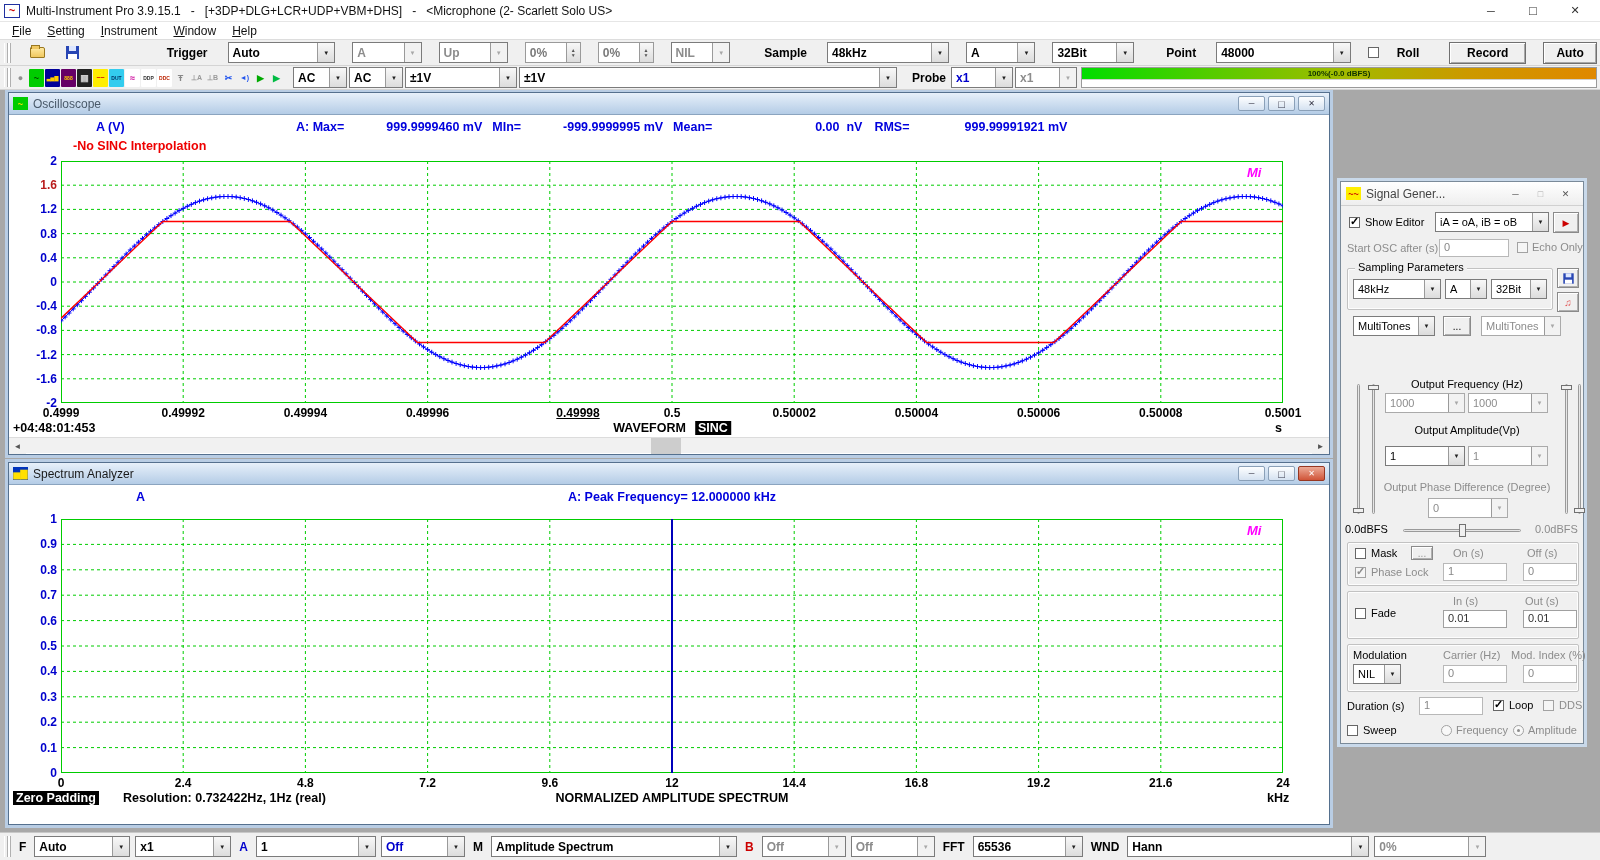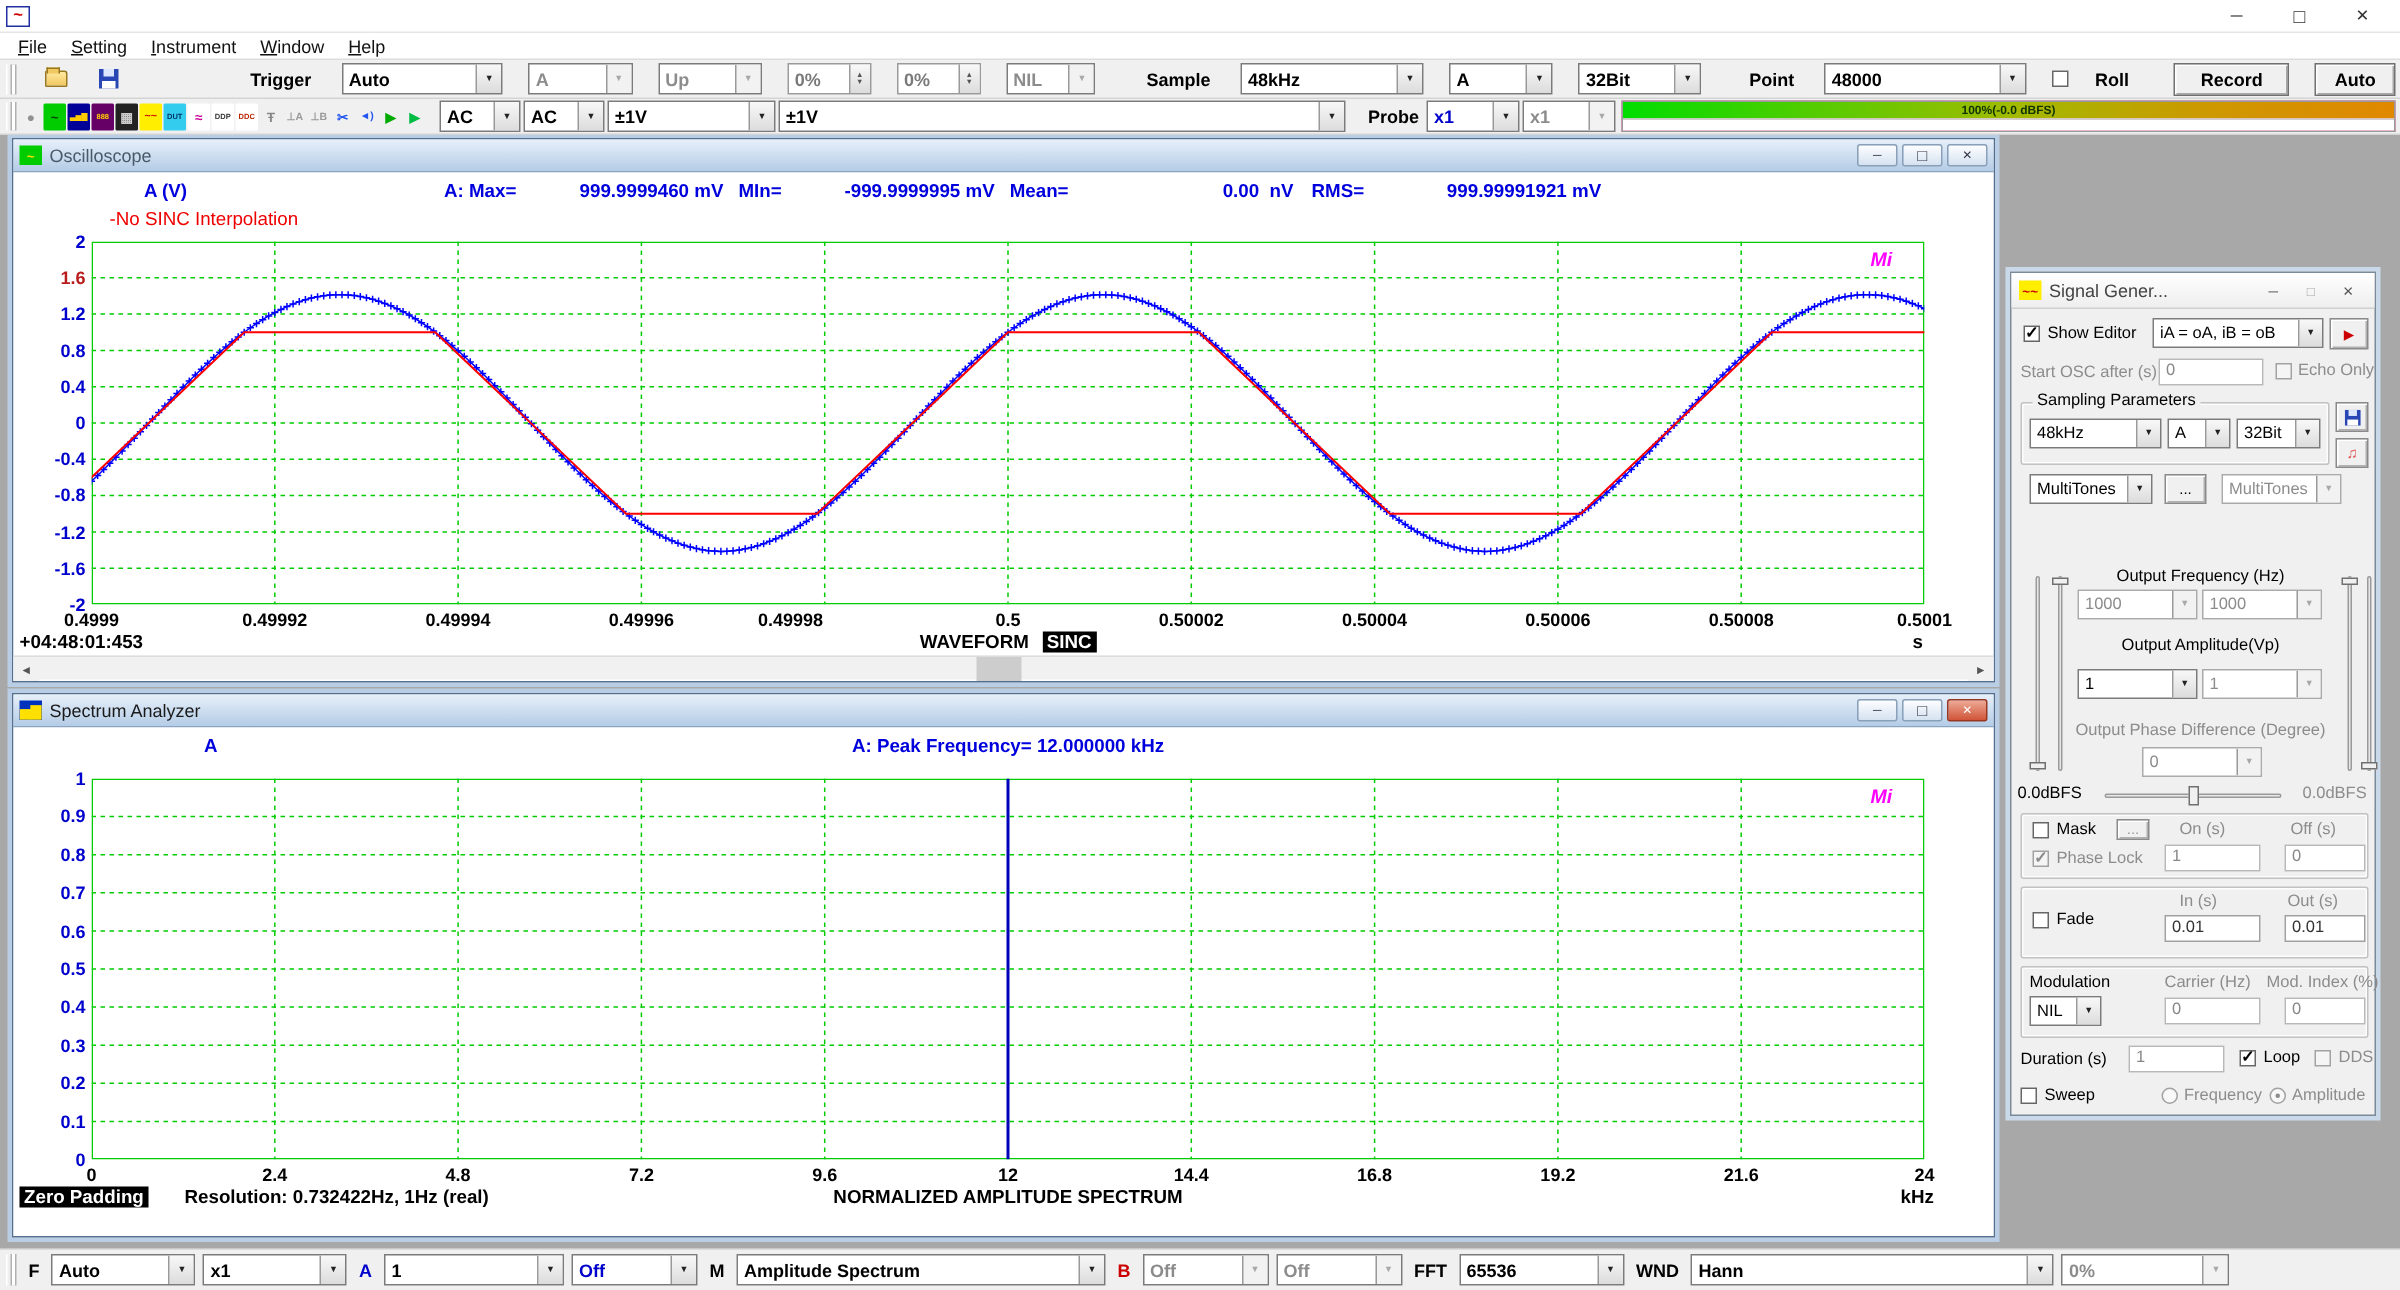--- a/index.html
+++ b/index.html
@@ -55,21 +55,21 @@
   .cw-title{height:22px;background:linear-gradient(#e7f0fa,#b4cce6);display:flex;align-items:center;gap:5px;padding:0 4px;border-bottom:1px solid #8ba4bf;}
   .cw-title .t{font-size:12px;color:#4a5a6a;}
   .cw-title.active .t{color:#1a1a1a;}
   .cwb{width:27px;height:15px;border:1px solid #8aa0b8;border-radius:2px;background:linear-gradient(#fdfeff,#d5e2f1);display:flex;align-items:center;justify-content:center;font-size:8px;color:#334;}
   .cwb.minb::after{content:"─";font-weight:bold;} .cwb.restb::after{content:"□";font-size:11px;} .cwb.closeb::after{content:"✕";}
   .cwb.red{background:linear-gradient(#edaa96,#d05438);border-color:#973722;color:#fff;}
   .cw-client{position:absolute;left:0;right:0;top:22px;bottom:0;background:#fff;overflow:hidden;}
   .mini-icon{width:15px;height:13px;display:flex;align-items:center;justify-content:center;font-size:9px;font-weight:bold;}
   .stats-row{position:absolute;top:5px;left:0;right:0;height:16px;font-size:12.5px;font-weight:bold;color:#0000dd;padding-left:20px;}
   .sv{display:inline-block;text-align:right;white-space:pre;}
-  .plot-note{position:absolute;color:#ee0000;font-weight:normal;font-size:12.5px;}
+  .plot-note{position:absolute;color:#ee0000;font-weight:bold;font-size:12.5px;}
   .xtick{position:absolute;transform:translateX(-50%);font-size:12px;font-weight:bold;color:#000;white-space:nowrap;}
   .ytick{position:absolute;width:46px;text-align:right;font-size:12px;font-weight:bold;}
   .watermark{position:absolute;font-size:13px;font-weight:bold;font-style:italic;color:#ff00ff;}
   .footer-row{position:absolute;left:0;right:0;height:16px;font-size:12.5px;font-weight:bold;color:#000;}
   .badge{background:#000;color:#fff;padding:0 3px;}
   .hscroll{position:absolute;left:0;right:0;top:322px;height:16px;background:#f1f1f1;border-top:1px solid #dcdcdc;}
   .hs-btn{position:absolute;top:0;width:17px;height:16px;display:flex;align-items:center;justify-content:center;font-size:8px;color:#555;background:#f1f1f1;}
   .hs-thumb{position:absolute;top:0;height:16px;background:#cdcdcd;}
 
   
@@ -94,20 +94,21 @@
   .htrack{position:absolute;height:3px;background:#e6e6e6;border:1px solid #9a9a9a;border-radius:2px;}
   .hhandle{position:absolute;width:7px;height:13px;top:-6px;background:#f0f0f0;border:1px solid #707070;}
 </style>
 </head>
 <body>
 
 <div id="app">
 
   <div id="titlebar">
     <div class="app-icon">~</div>
+    <span id="title-text">Multi-Instrument Pro 3.9.15.1   -   [+3DP+DLG+LCR+UDP+VBM+DHS]   -   &lt;Microphone (2- Scarlett Solo US&gt;</span>
     <div class="win-btns">
       <span class="wbtn min"></span>
       <span class="wbtn max"></span>
       <span class="wbtn close"></span>
     </div>
   </div>
 
   <div id="menubar">
       <span class="menu-item">File</span>
       <span class="menu-item">Setting</span>
@@ -231,21 +232,21 @@
               <polyline points="0.0,159.8 4.1,156.0 8.1,152.0 12.2,147.9 16.3,143.8 20.4,139.7 24.4,135.4 28.5,131.2 32.6,126.9 36.7,122.6 40.7,118.3 44.8,114.0 48.9,109.7 53.0,105.5 57.0,101.3 61.1,97.1 65.2,93.0 69.2,89.0 73.3,85.1 77.4,81.2 81.5,77.4 85.5,73.8 89.6,70.3 93.7,66.9 97.8,63.6 101.8,60.5 105.9,57.5 110.0,54.7 114.1,52.1 118.1,49.6 122.2,47.4 126.3,45.3 130.3,43.4 134.4,41.6 138.5,40.1 142.6,38.8 146.6,37.7 150.7,36.9 154.8,36.2 158.9,35.7 162.9,35.5 167.0,35.5 171.1,35.6 175.2,36.0 179.2,36.7 183.3,37.5 187.4,38.5 191.4,39.8 195.5,41.3 199.6,42.9 203.7,44.8 207.7,46.8 211.8,49.0 215.9,51.5 220.0,54.1 224.0,56.8 228.1,59.7 232.2,62.8 236.3,66.0 240.3,69.4 244.4,72.9 248.5,76.5 252.5,80.3 256.6,84.1 260.7,88.0 264.8,92.0 268.8,96.1 272.9,100.2 277.0,104.4 281.1,108.7 285.1,112.9 289.2,117.2 293.3,121.5 297.4,125.8 301.4,130.1 305.5,134.4 309.6,138.6 313.6,142.8 317.7,146.9 321.8,151.0 325.9,155.0 329.9,158.9 334.0,162.7 338.1,166.4 342.2,170.0 346.2,173.4 350.3,176.8 354.4,180.0 358.5,183.0 362.5,185.9 366.6,188.6 370.7,191.2 374.7,193.5 378.8,195.7 382.9,197.7 387.0,199.5 391.0,201.1 395.1,202.5 399.2,203.7 403.3,204.7 407.3,205.5 411.4,206.1 415.5,206.4 419.6,206.6 423.6,206.5 427.7,206.2 431.8,205.7 435.8,204.9 439.9,204.0 444.0,202.9 448.1,201.5 452.1,199.9 456.2,198.2 460.3,196.2 464.4,194.1 468.4,191.8 472.5,189.3 476.6,186.6 480.7,183.7 484.7,180.7 488.8,177.6 492.9,174.3 496.9,170.9 501.0,167.3 505.1,163.6 509.2,159.8 513.2,156.0 517.3,152.0 521.4,147.9 525.5,143.8 529.5,139.7 533.6,135.4 537.7,131.2 541.8,126.9 545.8,122.6 549.9,118.3 554.0,114.0 558.0,109.7 562.1,105.5 566.2,101.3 570.3,97.1 574.3,93.0 578.4,89.0 582.5,85.1 586.6,81.2 590.6,77.4 594.7,73.8 598.8,70.3 602.9,66.9 606.9,63.6 611.0,60.5 615.1,57.5 619.1,54.7 623.2,52.1 627.3,49.6 631.4,47.4 635.4,45.3 639.5,43.4 643.6,41.6 647.7,40.1 651.7,38.8 655.8,37.7 659.9,36.9 664.0,36.2 668.0,35.7 672.1,35.5 676.2,35.5 680.2,35.6 684.3,36.0 688.4,36.7 692.5,37.5 696.5,38.5 700.6,39.8 704.7,41.3 708.8,42.9 712.8,44.8 716.9,46.8 721.0,49.0 725.1,51.5 729.1,54.1 733.2,56.8 737.3,59.7 741.3,62.8 745.4,66.0 749.5,69.4 753.6,72.9 757.6,76.5 761.7,80.3 765.8,84.1 769.9,88.0 773.9,92.0 778.0,96.1 782.1,100.2 786.2,104.4 790.2,108.7 794.3,112.9 798.4,117.2 802.4,121.5 806.5,125.8 810.6,130.1 814.7,134.4 818.7,138.6 822.8,142.8 826.9,146.9 831.0,151.0 835.0,155.0 839.1,158.9 843.2,162.7 847.3,166.4 851.3,170.0 855.4,173.4 859.5,176.8 863.5,180.0 867.6,183.0 871.7,185.9 875.8,188.6 879.8,191.2 883.9,193.5 888.0,195.7 892.1,197.7 896.1,199.5 900.2,201.1 904.3,202.5 908.4,203.7 912.4,204.7 916.5,205.5 920.6,206.1 924.6,206.4 928.7,206.6 932.8,206.5 936.9,206.2 940.9,205.7 945.0,204.9 949.1,204.0 953.2,202.9 957.2,201.5 961.3,199.9 965.4,198.2 969.5,196.2 973.5,194.1 977.6,191.8 981.7,189.3 985.7,186.6 989.8,183.7 993.9,180.7 998.0,177.6 1002.0,174.3 1006.1,170.9 1010.2,167.3 1014.3,163.6 1018.3,159.8 1022.4,156.0 1026.5,152.0 1030.6,147.9 1034.6,143.8 1038.7,139.7 1042.8,135.4 1046.8,131.2 1050.9,126.9 1055.0,122.6 1059.1,118.3 1063.1,114.0 1067.2,109.7 1071.3,105.5 1075.4,101.3 1079.4,97.1 1083.5,93.0 1087.6,89.0 1091.7,85.1 1095.7,81.2 1099.8,77.4 1103.9,73.8 1107.9,70.3 1112.0,66.9 1116.1,63.6 1120.2,60.5 1124.2,57.5 1128.3,54.7 1132.4,52.1 1136.5,49.6 1140.5,47.4 1144.6,45.3 1148.7,43.4 1152.8,41.6 1156.8,40.1 1160.9,38.8 1165.0,37.7 1169.0,36.9 1173.1,36.2 1177.2,35.7 1181.3,35.5 1185.3,35.5 1189.4,35.6 1193.5,36.0 1197.6,36.7 1201.6,37.5 1205.7,38.5 1209.8,39.8 1213.9,41.3 1217.9,42.9 1222.0,44.8" fill="none" stroke="#0000ff" stroke-width="1"></polyline>
               <path d="M-2.4,159.8h4.8M0.0,157.4v4.8M1.7,156.0h4.8M4.1,153.6v4.8M5.7,152.0h4.8M8.1,149.6v4.8M9.8,147.9h4.8M12.2,145.5v4.8M13.9,143.8h4.8M16.3,141.4v4.8M18.0,139.7h4.8M20.4,137.3v4.8M22.0,135.4h4.8M24.4,133.0v4.8M26.1,131.2h4.8M28.5,128.8v4.8M30.2,126.9h4.8M32.6,124.5v4.8M34.3,122.6h4.8M36.7,120.2v4.8M38.3,118.3h4.8M40.7,115.9v4.8M42.4,114.0h4.8M44.8,111.6v4.8M46.5,109.7h4.8M48.9,107.3v4.8M50.6,105.5h4.8M53.0,103.1v4.8M54.6,101.3h4.8M57.0,98.9v4.8M58.7,97.1h4.8M61.1,94.7v4.8M62.8,93.0h4.8M65.2,90.6v4.8M66.8,89.0h4.8M69.2,86.6v4.8M70.9,85.1h4.8M73.3,82.7v4.8M75.0,81.2h4.8M77.4,78.8v4.8M79.1,77.4h4.8M81.5,75.0v4.8M83.1,73.8h4.8M85.5,71.4v4.8M87.2,70.3h4.8M89.6,67.9v4.8M91.3,66.9h4.8M93.7,64.5v4.8M95.4,63.6h4.8M97.8,61.2v4.8M99.4,60.5h4.8M101.8,58.1v4.8M103.5,57.5h4.8M105.9,55.1v4.8M107.6,54.7h4.8M110.0,52.3v4.8M111.7,52.1h4.8M114.1,49.7v4.8M115.7,49.6h4.8M118.1,47.2v4.8M119.8,47.4h4.8M122.2,45.0v4.8M123.9,45.3h4.8M126.3,42.9v4.8M127.9,43.4h4.8M130.3,41.0v4.8M132.0,41.6h4.8M134.4,39.2v4.8M136.1,40.1h4.8M138.5,37.7v4.8M140.2,38.8h4.8M142.6,36.4v4.8M144.2,37.7h4.8M146.6,35.3v4.8M148.3,36.9h4.8M150.7,34.5v4.8M152.4,36.2h4.8M154.8,33.8v4.8M156.5,35.7h4.8M158.9,33.3v4.8M160.5,35.5h4.8M162.9,33.1v4.8M164.6,35.5h4.8M167.0,33.1v4.8M168.7,35.6h4.8M171.1,33.2v4.8M172.8,36.0h4.8M175.2,33.6v4.8M176.8,36.7h4.8M179.2,34.3v4.8M180.9,37.5h4.8M183.3,35.1v4.8M185.0,38.5h4.8M187.4,36.1v4.8M189.0,39.8h4.8M191.4,37.4v4.8M193.1,41.3h4.8M195.5,38.9v4.8M197.2,42.9h4.8M199.6,40.5v4.8M201.3,44.8h4.8M203.7,42.4v4.8M205.3,46.8h4.8M207.7,44.4v4.8M209.4,49.0h4.8M211.8,46.6v4.8M213.5,51.5h4.8M215.9,49.1v4.8M217.6,54.1h4.8M220.0,51.7v4.8M221.6,56.8h4.8M224.0,54.4v4.8M225.7,59.7h4.8M228.1,57.3v4.8M229.8,62.8h4.8M232.2,60.4v4.8M233.9,66.0h4.8M236.3,63.6v4.8M237.9,69.4h4.8M240.3,67.0v4.8M242.0,72.9h4.8M244.4,70.5v4.8M246.1,76.5h4.8M248.5,74.1v4.8M250.1,80.3h4.8M252.5,77.9v4.8M254.2,84.1h4.8M256.6,81.7v4.8M258.3,88.0h4.8M260.7,85.6v4.8M262.4,92.0h4.8M264.8,89.6v4.8M266.4,96.1h4.8M268.8,93.7v4.8M270.5,100.2h4.8M272.9,97.8v4.8M274.6,104.4h4.8M277.0,102.0v4.8M278.7,108.7h4.8M281.1,106.3v4.8M282.7,112.9h4.8M285.1,110.5v4.8M286.8,117.2h4.8M289.2,114.8v4.8M290.9,121.5h4.8M293.3,119.1v4.8M295.0,125.8h4.8M297.4,123.4v4.8M299.0,130.1h4.8M301.4,127.7v4.8M303.1,134.4h4.8M305.5,132.0v4.8M307.2,138.6h4.8M309.6,136.2v4.8M311.2,142.8h4.8M313.6,140.4v4.8M315.3,146.9h4.8M317.7,144.5v4.8M319.4,151.0h4.8M321.8,148.6v4.8M323.5,155.0h4.8M325.9,152.6v4.8M327.5,158.9h4.8M329.9,156.5v4.8M331.6,162.7h4.8M334.0,160.3v4.8M335.7,166.4h4.8M338.1,164.0v4.8M339.8,170.0h4.8M342.2,167.6v4.8M343.8,173.4h4.8M346.2,171.0v4.8M347.9,176.8h4.8M350.3,174.4v4.8M352.0,180.0h4.8M354.4,177.6v4.8M356.1,183.0h4.8M358.5,180.6v4.8M360.1,185.9h4.8M362.5,183.5v4.8M364.2,188.6h4.8M366.6,186.2v4.8M368.3,191.2h4.8M370.7,188.8v4.8M372.3,193.5h4.8M374.7,191.1v4.8M376.4,195.7h4.8M378.8,193.3v4.8M380.5,197.7h4.8M382.9,195.3v4.8M384.6,199.5h4.8M387.0,197.1v4.8M388.6,201.1h4.8M391.0,198.7v4.8M392.7,202.5h4.8M395.1,200.1v4.8M396.8,203.7h4.8M399.2,201.3v4.8M400.9,204.7h4.8M403.3,202.3v4.8M404.9,205.5h4.8M407.3,203.1v4.8M409.0,206.1h4.8M411.4,203.7v4.8M413.1,206.4h4.8M415.5,204.0v4.8M417.2,206.6h4.8M419.6,204.2v4.8M421.2,206.5h4.8M423.6,204.1v4.8M425.3,206.2h4.8M427.7,203.8v4.8M429.4,205.7h4.8M431.8,203.3v4.8M433.4,204.9h4.8M435.8,202.5v4.8M437.5,204.0h4.8M439.9,201.6v4.8M441.6,202.9h4.8M444.0,200.5v4.8M445.7,201.5h4.8M448.1,199.1v4.8M449.7,199.9h4.8M452.1,197.5v4.8M453.8,198.2h4.8M456.2,195.8v4.8M457.9,196.2h4.8M460.3,193.8v4.8M462.0,194.1h4.8M464.4,191.7v4.8M466.0,191.8h4.8M468.4,189.4v4.8M470.1,189.3h4.8M472.5,186.9v4.8M474.2,186.6h4.8M476.6,184.2v4.8M478.3,183.7h4.8M480.7,181.3v4.8M482.3,180.7h4.8M484.7,178.3v4.8M486.4,177.6h4.8M488.8,175.2v4.8M490.5,174.3h4.8M492.9,171.9v4.8M494.5,170.9h4.8M496.9,168.5v4.8M498.6,167.3h4.8M501.0,164.9v4.8M502.7,163.6h4.8M505.1,161.2v4.8M506.8,159.8h4.8M509.2,157.4v4.8M510.8,156.0h4.8M513.2,153.6v4.8M514.9,152.0h4.8M517.3,149.6v4.8M519.0,147.9h4.8M521.4,145.5v4.8M523.1,143.8h4.8M525.5,141.4v4.8M527.1,139.7h4.8M529.5,137.3v4.8M531.2,135.4h4.8M533.6,133.0v4.8M535.3,131.2h4.8M537.7,128.8v4.8M539.4,126.9h4.8M541.8,124.5v4.8M543.4,122.6h4.8M545.8,120.2v4.8M547.5,118.3h4.8M549.9,115.9v4.8M551.6,114.0h4.8M554.0,111.6v4.8M555.6,109.7h4.8M558.0,107.3v4.8M559.7,105.5h4.8M562.1,103.1v4.8M563.8,101.3h4.8M566.2,98.9v4.8M567.9,97.1h4.8M570.3,94.7v4.8M571.9,93.0h4.8M574.3,90.6v4.8M576.0,89.0h4.8M578.4,86.6v4.8M580.1,85.1h4.8M582.5,82.7v4.8M584.2,81.2h4.8M586.6,78.8v4.8M588.2,77.4h4.8M590.6,75.0v4.8M592.3,73.8h4.8M594.7,71.4v4.8M596.4,70.3h4.8M598.8,67.9v4.8M600.5,66.9h4.8M602.9,64.5v4.8M604.5,63.6h4.8M606.9,61.2v4.8M608.6,60.5h4.8M611.0,58.1v4.8M612.7,57.5h4.8M615.1,55.1v4.8M616.7,54.7h4.8M619.1,52.3v4.8M620.8,52.1h4.8M623.2,49.7v4.8M624.9,49.6h4.8M627.3,47.2v4.8M629.0,47.4h4.8M631.4,45.0v4.8M633.0,45.3h4.8M635.4,42.9v4.8M637.1,43.4h4.8M639.5,41.0v4.8M641.2,41.6h4.8M643.6,39.2v4.8M645.3,40.1h4.8M647.7,37.7v4.8M649.3,38.8h4.8M651.7,36.4v4.8M653.4,37.7h4.8M655.8,35.3v4.8M657.5,36.9h4.8M659.9,34.5v4.8M661.6,36.2h4.8M664.0,33.8v4.8M665.6,35.7h4.8M668.0,33.3v4.8M669.7,35.5h4.8M672.1,33.1v4.8M673.8,35.5h4.8M676.2,33.1v4.8M677.8,35.6h4.8M680.2,33.2v4.8M681.9,36.0h4.8M684.3,33.6v4.8M686.0,36.7h4.8M688.4,34.3v4.8M690.1,37.5h4.8M692.5,35.1v4.8M694.1,38.5h4.8M696.5,36.1v4.8M698.2,39.8h4.8M700.6,37.4v4.8M702.3,41.3h4.8M704.7,38.9v4.8M706.4,42.9h4.8M708.8,40.5v4.8M710.4,44.8h4.8M712.8,42.4v4.8M714.5,46.8h4.8M716.9,44.4v4.8M718.6,49.0h4.8M721.0,46.6v4.8M722.7,51.5h4.8M725.1,49.1v4.8M726.7,54.1h4.8M729.1,51.7v4.8M730.8,56.8h4.8M733.2,54.4v4.8M734.9,59.7h4.8M737.3,57.3v4.8M738.9,62.8h4.8M741.3,60.4v4.8M743.0,66.0h4.8M745.4,63.6v4.8M747.1,69.4h4.8M749.5,67.0v4.8M751.2,72.9h4.8M753.6,70.5v4.8M755.2,76.5h4.8M757.6,74.1v4.8M759.3,80.3h4.8M761.7,77.9v4.8M763.4,84.1h4.8M765.8,81.7v4.8M767.5,88.0h4.8M769.9,85.6v4.8M771.5,92.0h4.8M773.9,89.6v4.8M775.6,96.1h4.8M778.0,93.7v4.8M779.7,100.2h4.8M782.1,97.8v4.8M783.8,104.4h4.8M786.2,102.0v4.8M787.8,108.7h4.8M790.2,106.3v4.8M791.9,112.9h4.8M794.3,110.5v4.8M796.0,117.2h4.8M798.4,114.8v4.8M800.0,121.5h4.8M802.4,119.1v4.8M804.1,125.8h4.8M806.5,123.4v4.8M808.2,130.1h4.8M810.6,127.7v4.8M812.3,134.4h4.8M814.7,132.0v4.8M816.3,138.6h4.8M818.7,136.2v4.8M820.4,142.8h4.8M822.8,140.4v4.8M824.5,146.9h4.8M826.9,144.5v4.8M828.6,151.0h4.8M831.0,148.6v4.8M832.6,155.0h4.8M835.0,152.6v4.8M836.7,158.9h4.8M839.1,156.5v4.8M840.8,162.7h4.8M843.2,160.3v4.8M844.9,166.4h4.8M847.3,164.0v4.8M848.9,170.0h4.8M851.3,167.6v4.8M853.0,173.4h4.8M855.4,171.0v4.8M857.1,176.8h4.8M859.5,174.4v4.8M861.1,180.0h4.8M863.5,177.6v4.8M865.2,183.0h4.8M867.6,180.6v4.8M869.3,185.9h4.8M871.7,183.5v4.8M873.4,188.6h4.8M875.8,186.2v4.8M877.4,191.2h4.8M879.8,188.8v4.8M881.5,193.5h4.8M883.9,191.1v4.8M885.6,195.7h4.8M888.0,193.3v4.8M889.7,197.7h4.8M892.1,195.3v4.8M893.7,199.5h4.8M896.1,197.1v4.8M897.8,201.1h4.8M900.2,198.7v4.8M901.9,202.5h4.8M904.3,200.1v4.8M906.0,203.7h4.8M908.4,201.3v4.8M910.0,204.7h4.8M912.4,202.3v4.8M914.1,205.5h4.8M916.5,203.1v4.8M918.2,206.1h4.8M920.6,203.7v4.8M922.2,206.4h4.8M924.6,204.0v4.8M926.3,206.6h4.8M928.7,204.2v4.8M930.4,206.5h4.8M932.8,204.1v4.8M934.5,206.2h4.8M936.9,203.8v4.8M938.5,205.7h4.8M940.9,203.3v4.8M942.6,204.9h4.8M945.0,202.5v4.8M946.7,204.0h4.8M949.1,201.6v4.8M950.8,202.9h4.8M953.2,200.5v4.8M954.8,201.5h4.8M957.2,199.1v4.8M958.9,199.9h4.8M961.3,197.5v4.8M963.0,198.2h4.8M965.4,195.8v4.8M967.1,196.2h4.8M969.5,193.8v4.8M971.1,194.1h4.8M973.5,191.7v4.8M975.2,191.8h4.8M977.6,189.4v4.8M979.3,189.3h4.8M981.7,186.9v4.8M983.3,186.6h4.8M985.7,184.2v4.8M987.4,183.7h4.8M989.8,181.3v4.8M991.5,180.7h4.8M993.9,178.3v4.8M995.6,177.6h4.8M998.0,175.2v4.8M999.6,174.3h4.8M1002.0,171.9v4.8M1003.7,170.9h4.8M1006.1,168.5v4.8M1007.8,167.3h4.8M1010.2,164.9v4.8M1011.9,163.6h4.8M1014.3,161.2v4.8M1015.9,159.8h4.8M1018.3,157.4v4.8M1020.0,156.0h4.8M1022.4,153.6v4.8M1024.1,152.0h4.8M1026.5,149.6v4.8M1028.2,147.9h4.8M1030.6,145.5v4.8M1032.2,143.8h4.8M1034.6,141.4v4.8M1036.3,139.7h4.8M1038.7,137.3v4.8M1040.4,135.4h4.8M1042.8,133.0v4.8M1044.4,131.2h4.8M1046.8,128.8v4.8M1048.5,126.9h4.8M1050.9,124.5v4.8M1052.6,122.6h4.8M1055.0,120.2v4.8M1056.7,118.3h4.8M1059.1,115.9v4.8M1060.7,114.0h4.8M1063.1,111.6v4.8M1064.8,109.7h4.8M1067.2,107.3v4.8M1068.9,105.5h4.8M1071.3,103.1v4.8M1073.0,101.3h4.8M1075.4,98.9v4.8M1077.0,97.1h4.8M1079.4,94.7v4.8M1081.1,93.0h4.8M1083.5,90.6v4.8M1085.2,89.0h4.8M1087.6,86.6v4.8M1089.3,85.1h4.8M1091.7,82.7v4.8M1093.3,81.2h4.8M1095.7,78.8v4.8M1097.4,77.4h4.8M1099.8,75.0v4.8M1101.5,73.8h4.8M1103.9,71.4v4.8M1105.5,70.3h4.8M1107.9,67.9v4.8M1109.6,66.9h4.8M1112.0,64.5v4.8M1113.7,63.6h4.8M1116.1,61.2v4.8M1117.8,60.5h4.8M1120.2,58.1v4.8M1121.8,57.5h4.8M1124.2,55.1v4.8M1125.9,54.7h4.8M1128.3,52.3v4.8M1130.0,52.1h4.8M1132.4,49.7v4.8M1134.1,49.6h4.8M1136.5,47.2v4.8M1138.1,47.4h4.8M1140.5,45.0v4.8M1142.2,45.3h4.8M1144.6,42.9v4.8M1146.3,43.4h4.8M1148.7,41.0v4.8M1150.4,41.6h4.8M1152.8,39.2v4.8M1154.4,40.1h4.8M1156.8,37.7v4.8M1158.5,38.8h4.8M1160.9,36.4v4.8M1162.6,37.7h4.8M1165.0,35.3v4.8M1166.6,36.9h4.8M1169.0,34.5v4.8M1170.7,36.2h4.8M1173.1,33.8v4.8M1174.8,35.7h4.8M1177.2,33.3v4.8M1178.9,35.5h4.8M1181.3,33.1v4.8M1182.9,35.5h4.8M1185.3,33.1v4.8M1187.0,35.6h4.8M1189.4,33.2v4.8M1191.1,36.0h4.8M1193.5,33.6v4.8M1195.2,36.7h4.8M1197.6,34.3v4.8M1199.2,37.5h4.8M1201.6,35.1v4.8M1203.3,38.5h4.8M1205.7,36.1v4.8M1207.4,39.8h4.8M1209.8,37.4v4.8M1211.5,41.3h4.8M1213.9,38.9v4.8M1215.5,42.9h4.8M1217.9,40.5v4.8M1219.6,44.8h4.8M1222.0,42.4v4.8" fill="none" stroke="#0000ff" stroke-width="1"></path>
               <polyline points="-25.5,181.5 101.8,60.5 229.1,60.5 356.4,181.5 483.7,181.5 611.0,60.5 738.3,60.5 865.6,181.5 992.9,181.5 1120.2,60.5 1247.5,60.5" fill="none" stroke="#ff0000" stroke-width="1.3"></polyline>
             </g>
           </svg>
         <div id="osc-layer">
             <div class="xtick" style="left: 52px; top: 291px;">0.4999</div>
             <div class="xtick" style="left: 174.2px; top: 291px;">0.49992</div>
             <div class="xtick" style="left: 296.4px; top: 291px;">0.49994</div>
             <div class="xtick" style="left: 418.6px; top: 291px;">0.49996</div>
-            <div class="xtick" style="left: 518px; top: 291px;">0.49998</div>
+            <div class="xtick" style="left: 569px; top: 291px; text-decoration: underline;">0.49998</div>
             <div class="xtick" style="left: 663px; top: 291px;">0.5</div>
             <div class="xtick" style="left: 785.2px; top: 291px;">0.50002</div>
             <div class="xtick" style="left: 907.4px; top: 291px;">0.50004</div>
             <div class="xtick" style="left: 1029.6px; top: 291px;">0.50006</div>
             <div class="xtick" style="left: 1151.8px; top: 291px;">0.50008</div>
             <div class="xtick" style="left: 1274px; top: 291px;">0.5001</div>
             <div class="ytick" style="left: 2px; top: 39px; color: rgb(0, 0, 204);">2</div>
             <div class="ytick" style="left: 2px; top: 63.2px; color: #b91c1c;">1.6</div>
             <div class="ytick" style="left: 2px; top: 87.4px; color: rgb(0, 0, 204);">1.2</div>
             <div class="ytick" style="left: 2px; top: 111.6px; color: rgb(0, 0, 204);">0.8</div>

